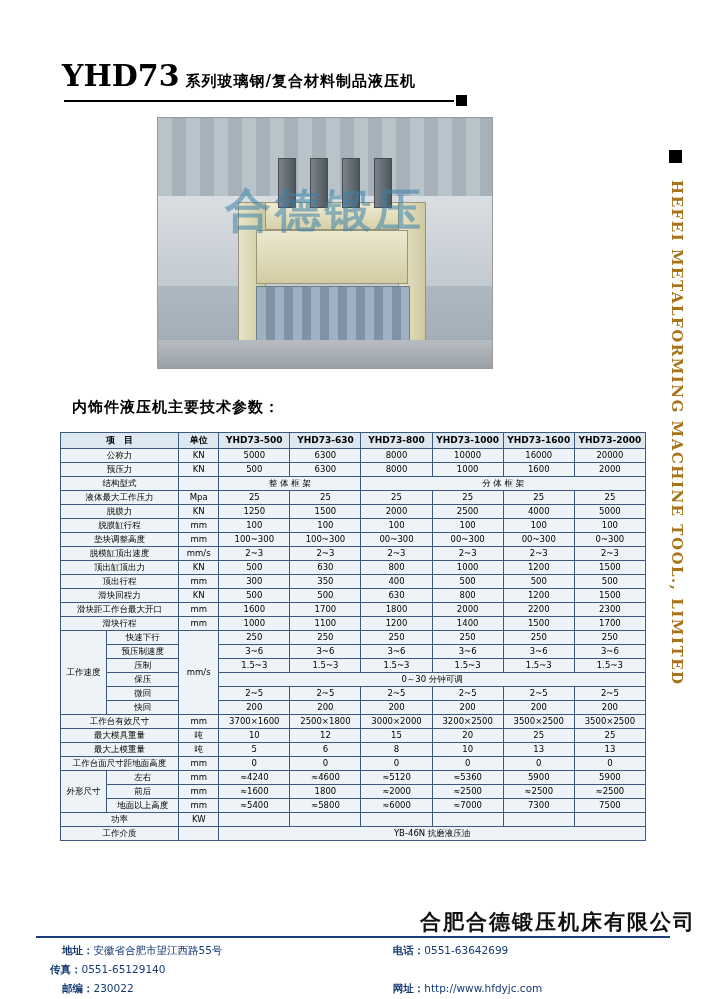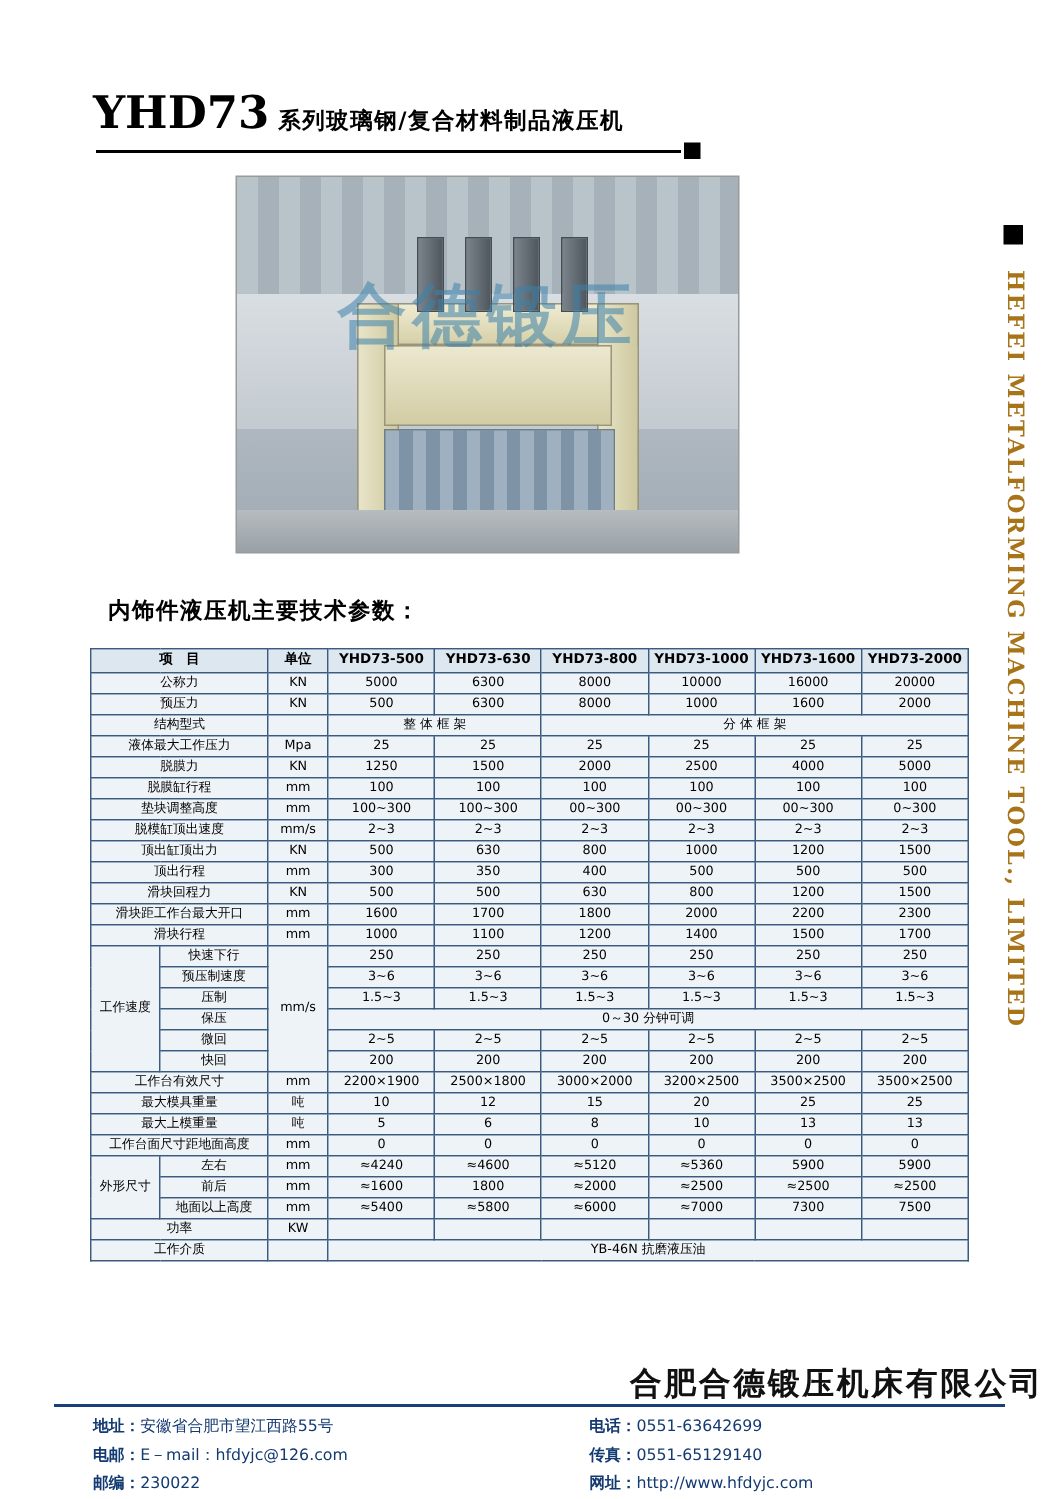--- a/index.html
+++ b/index.html
@@ -481,21 +481,21 @@
           <td>200</td>
           <td>200</td>
           <td>200</td>
           <td>200</td>
           <td>200</td>
         </tr>
 
         <tr>
           <td class="lbl" colspan="2">工作台有效尺寸</td>
           <td>mm</td>
-          <td>2200×1900</td>
+          <td>3700×1600</td>
           <td>2500×1800</td>
           <td>3000×2000</td>
           <td>3200×2500</td>
           <td>3500×2500</td>
           <td>3500×2500</td>
         </tr>
         <tr>
           <td class="lbl" colspan="2">最大模具重量</td>
           <td>吨</td>
           <td>10</td>
@@ -583,23 +583,20 @@
   <div class="footer">
     <div class="row">
       <div class="c1">
         <span class="lab">地址：</span><span class="val">安徽省合肥市望江西路55号</span>
       </div>
       <div class="c2">
         <span class="lab">电话：</span><span class="val">0551-63642699</span>
       </div>
     </div>
     <div class="row">
-      <div class="c1">
-        <span class="lab">电邮：</span><span class="val">E－mail：hfdyjc@126.com</span>
-      </div>
       <div class="c2">
         <span class="lab">传真：</span><span class="val">0551-65129140</span>
       </div>
     </div>
     <div class="row">
       <div class="c1">
         <span class="lab">邮编：</span><span class="val">230022</span>
       </div>
       <div class="c2">
         <span class="lab">网址：</span><span class="val">http://www.hfdyjc.com</span>

